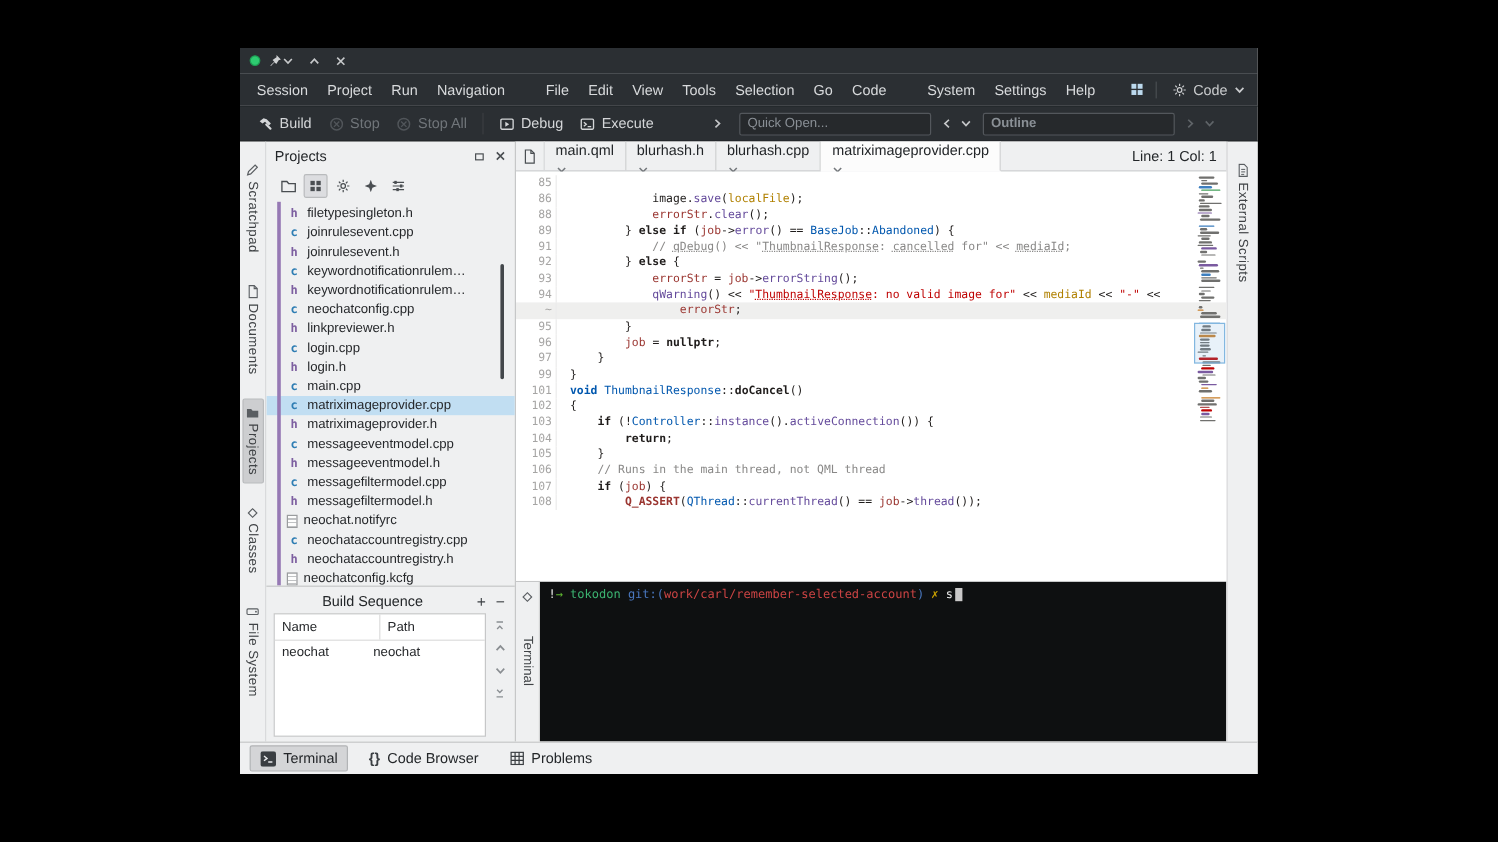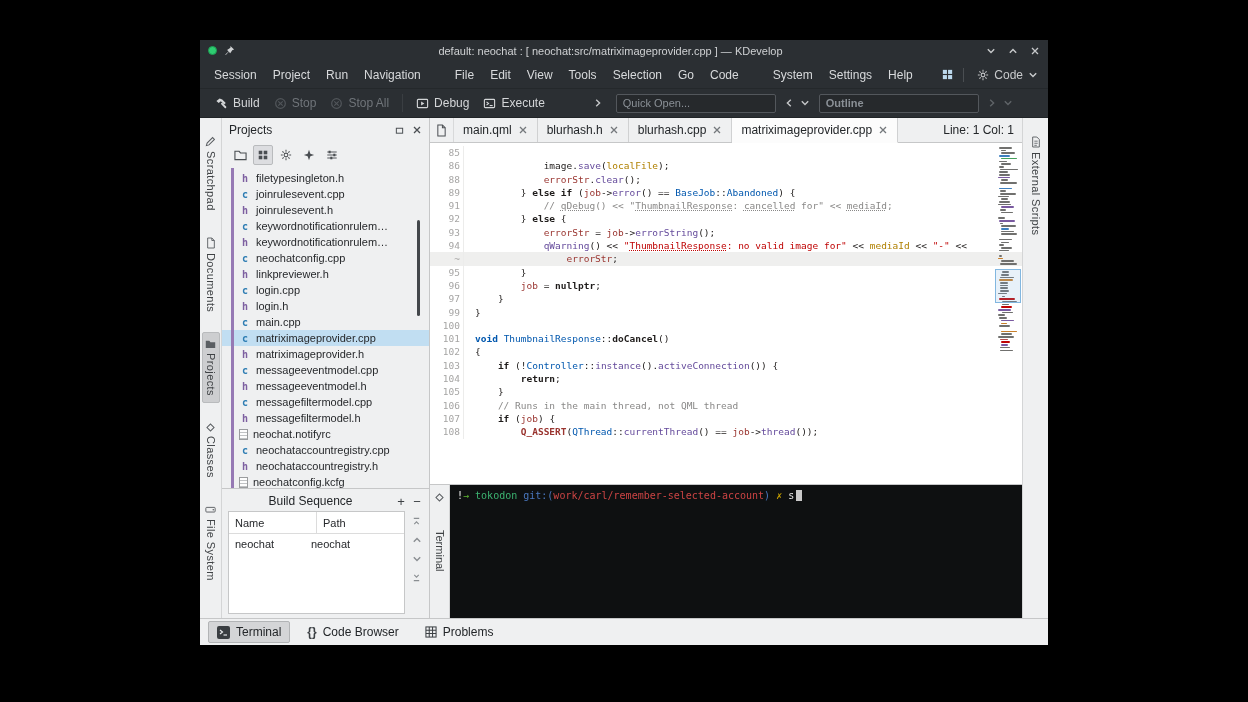--- a/index.html
+++ b/index.html
@@ -102,22 +102,22 @@
   .bs-cell:first-child { width:76px; }
   .bs-arrows { width:17px; display:flex; flex-direction:column; align-items:center;
                gap:9px; padding-top:6px; color:#8a8e92; }
 
   
   .editor-col { flex:1; display:flex; flex-direction:column; min-width:0; background:#fff; }
   .tabbar { height:25px; background:#eff0f1; border-bottom:1px solid #c6c7c8; display:flex;
             align-items:stretch; font-size:12px; color:#232629; flex:none; }
   .tabbar-docbtn { width:24px; display:flex; align-items:center; justify-content:center;
                    border-right:1px solid #d8d9da; color:#4a4e52; }
-  .etab { display:flex; align-items:center; gap:6px; padding:0 9px;
-          border-right:1px solid #d0d1d2; white-space:nowrap; }
+  .etab { display:flex; align-items:flex-start; gap:6px; padding:0 9px;
+          border-right:1px solid #d0d1d2; white-space:nowrap;flex-direction:column; }
   .etab.active { background:#fcfcfc; margin-bottom:-1px; border-bottom:1px solid #fcfcfc; }
   .tab-close { color:#74787c; }
   .cursor-status { margin-left:auto; padding:0 8px; display:flex; align-items:center; white-space:nowrap; }
 
   .editor { flex:1; position:relative; overflow:hidden; background:#fff;
             font-family:"DejaVu Sans Mono",monospace; font-size:9.5px; line-height:13.3px;
             padding-top:3px; }
   .code-row { display:flex; height:13.3px; white-space:pre; }
   .code-row.hl { background:#efefee; }
   .gut { width:30px; text-align:right; color:#a6a5a4; flex:none; }
@@ -169,21 +169,20 @@
 
     <div class="titlebar">
       <div class="tb-left">
         <span class="app-dot"></span>
         <span class="ic">
             <svg width="11" height="11" viewBox="0 0 12 12">
               <path d="M7 1l4 4-2 .6L6.8 9 5.2 7.4 2 11l-.6-.6L5 7 3.4 5.4 7 3z" fill="currentColor"></path>
             </svg>
           </span>
       </div>
-      <div class="title-text">default: neochat : [ neochat:src/matriximageprovider.cpp ] — KDevelop</div>
       <div class="win-controls">
         <span class="ic">
             <svg width="10" height="10" viewBox="0 0 10 10">
               <path d="M1.8 3.2 5 6.6l3.2-3.4" fill="none" stroke="currentColor" stroke-width="1.4"></path>
             </svg>
           </span>
         <span class="ic">
             <svg width="10" height="10" viewBox="0 0 10 10">
               <path d="M1.8 6.8 5 3.4l3.2 3.4" fill="none" stroke="currentColor" stroke-width="1.4"></path>
             </svg>
@@ -633,21 +632,20 @@
             <div class="code-row"><span class="gut">89</span><span class="fold"></span><span class="code-line"><span>        } </span><span class="tok-kw">else if</span><span> (</span><span class="tok-mem">job</span><span>-&gt;</span><span class="tok-fn">error</span><span>() == </span><span class="tok-cls">BaseJob</span><span>::</span><span class="tok-cls">Abandoned</span><span>) {</span></span></div>
             <div class="code-row"><span class="gut">91</span><span class="fold"></span><span class="code-line"><span>            </span><span class="tok-com">// </span><span class="tok-comU">qDebug</span><span class="tok-com">() &lt;&lt; "</span><span class="tok-comU">ThumbnailResponse</span><span class="tok-com">: </span><span class="tok-comU">cancelled</span><span class="tok-com"> for" &lt;&lt; </span><span class="tok-comU">mediaId</span><span class="tok-com">;</span></span></div>
             <div class="code-row"><span class="gut">92</span><span class="fold"></span><span class="code-line"><span>        } </span><span class="tok-kw">else</span><span> {</span></span></div>
             <div class="code-row"><span class="gut">93</span><span class="fold"></span><span class="code-line"><span>            </span><span class="tok-mem">errorStr</span><span> = </span><span class="tok-mem">job</span><span>-&gt;</span><span class="tok-fn">errorString</span><span>();</span></span></div>
             <div class="code-row"><span class="gut">94</span><span class="fold"></span><span class="code-line"><span>            </span><span class="tok-fn">qWarning</span><span>() &lt;&lt; </span><span class="tok-str">"</span><span class="tok-strU">ThumbnailResponse</span><span class="tok-str">: no valid image for"</span><span> &lt;&lt; </span><span class="tok-loc">mediaId</span><span> &lt;&lt; </span><span class="tok-str">"-"</span><span> &lt;&lt;</span></span></div>
             <div class="code-row hl"><span class="gut">~</span><span class="fold"></span><span class="code-line"><span>                </span><span class="tok-mem">errorStr</span><span>;</span></span></div>
             <div class="code-row"><span class="gut">95</span><span class="fold"></span><span class="code-line"><span>        }</span></span></div>
             <div class="code-row"><span class="gut">96</span><span class="fold"></span><span class="code-line"><span>        </span><span class="tok-mem">job</span><span> = </span><span class="tok-kw">nullptr</span><span>;</span></span></div>
             <div class="code-row"><span class="gut">97</span><span class="fold"></span><span class="code-line"><span>    }</span></span></div>
             <div class="code-row"><span class="gut">99</span><span class="fold"></span><span class="code-line"><span>}</span></span></div>
-            <div class="code-row"><span class="gut">100</span><span class="fold"></span><span class="code-line"></span></div>
             <div class="code-row"><span class="gut">101</span><span class="fold"></span><span class="code-line"><span class="tok-type">void</span><span> </span><span class="tok-cls">ThumbnailResponse</span><span>::</span><span class="tok-fnb">doCancel</span><span>()</span></span></div>
             <div class="code-row"><span class="gut">102</span><span class="fold"></span><span class="code-line"><span>{</span></span></div>
             <div class="code-row"><span class="gut">103</span><span class="fold"></span><span class="code-line"><span>    </span><span class="tok-kw">if</span><span> (!</span><span class="tok-cls">Controller</span><span>::</span><span class="tok-fn">instance</span><span>().</span><span class="tok-fn">activeConnection</span><span>()) {</span></span></div>
             <div class="code-row"><span class="gut">104</span><span class="fold"></span><span class="code-line"><span>        </span><span class="tok-kw">return</span><span>;</span></span></div>
             <div class="code-row"><span class="gut">105</span><span class="fold"></span><span class="code-line"><span>    }</span></span></div>
             <div class="code-row"><span class="gut">106</span><span class="fold"></span><span class="code-line"><span>    </span><span class="tok-com">// Runs in the main thread, not QML thread</span></span></div>
             <div class="code-row"><span class="gut">107</span><span class="fold"></span><span class="code-line"><span>    </span><span class="tok-kw">if</span><span> (</span><span class="tok-mem">job</span><span>) {</span></span></div>
             <div class="code-row"><span class="gut">108</span><span class="fold"></span><span class="code-line"><span>        </span><span class="tok-macro">Q_ASSERT</span><span>(</span><span class="tok-cls">QThread</span><span>::</span><span class="tok-fn">currentThread</span><span>() == </span><span class="tok-mem">job</span><span>-&gt;</span><span class="tok-fn">thread</span><span>());</span></span></div>
             <div class="minimap" id="minimap">
               <div class="mm-row" style="top: 0px; left: 2.21926px; width: 12.4873px; background: rgb(112, 112, 110);"></div>

